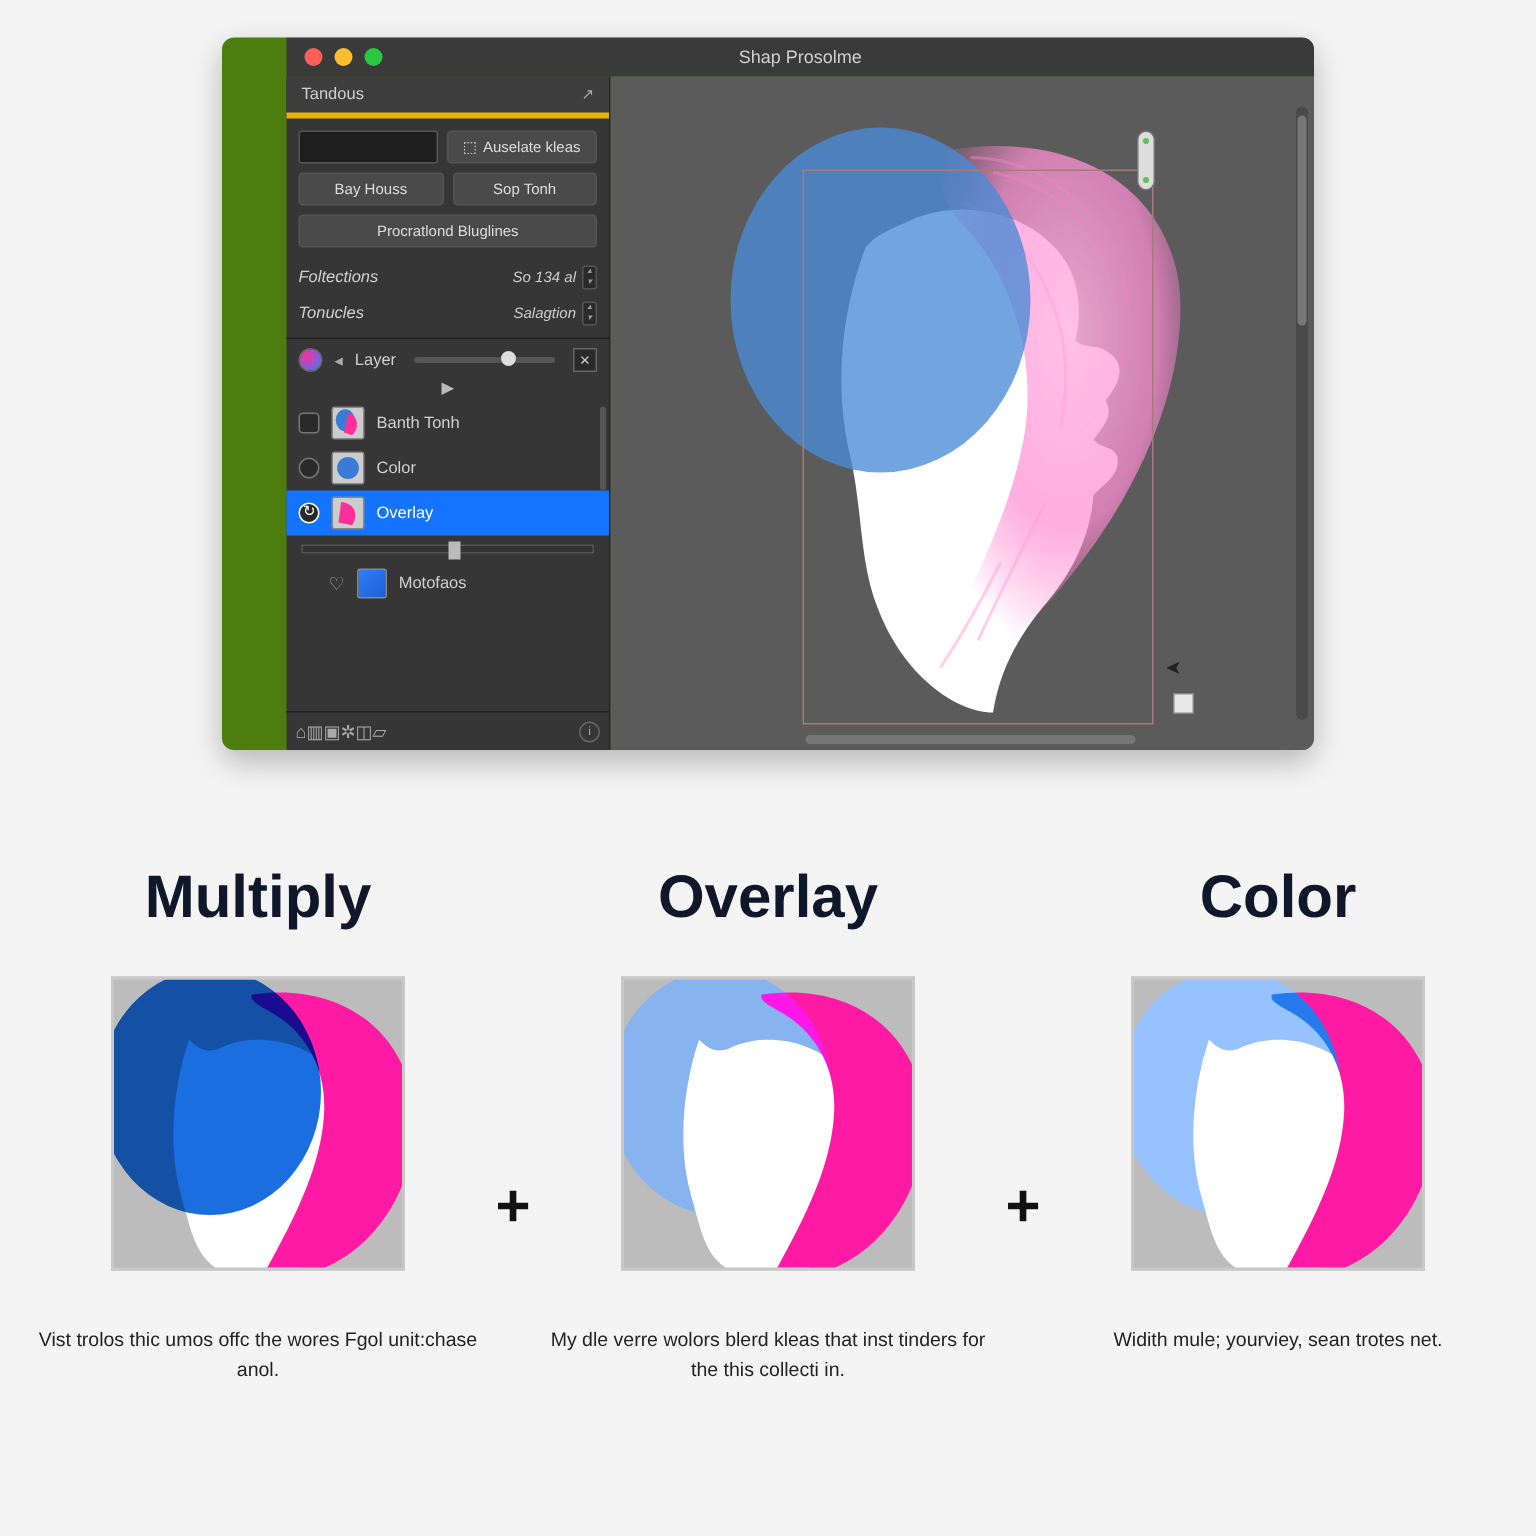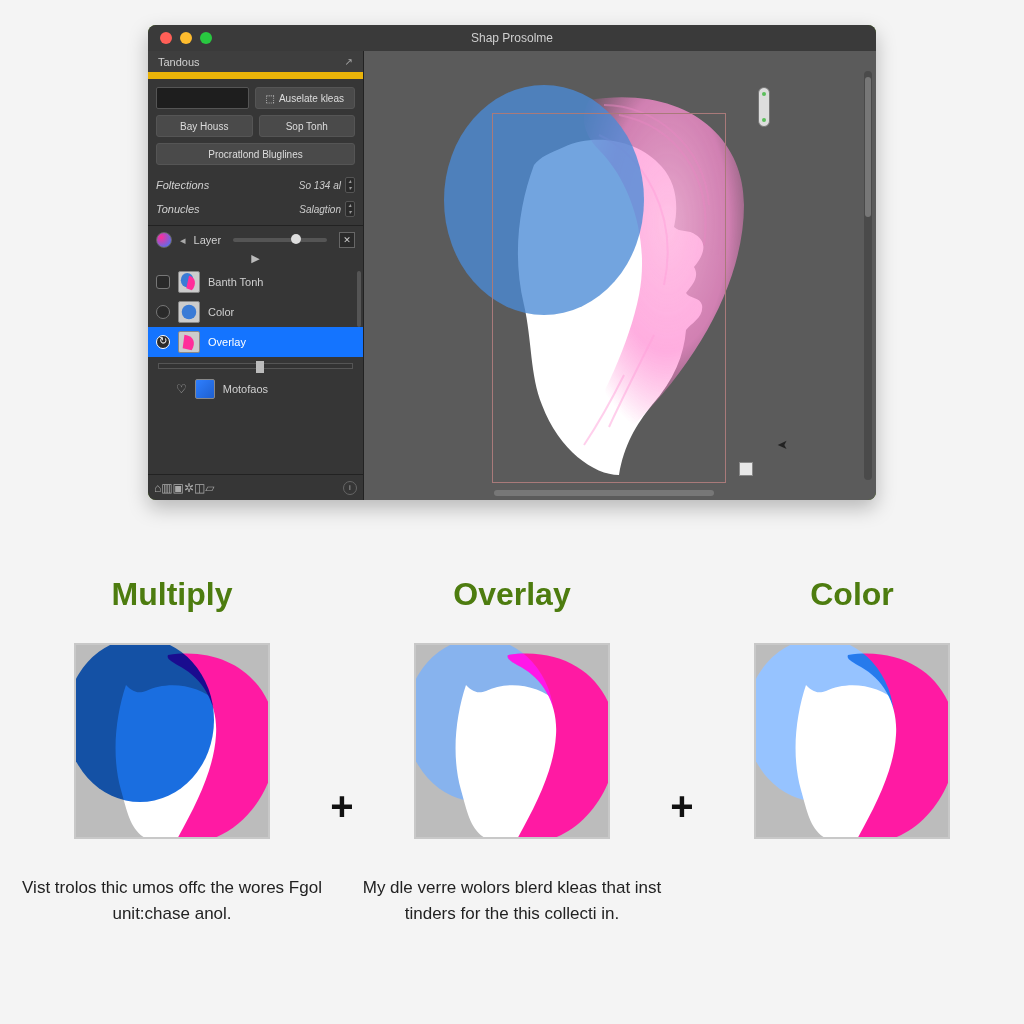--- a/index.html
+++ b/index.html
@@ -1,28 +1,28 @@
 <!DOCTYPE html>
 <html><head>
 <meta charset="utf-8">
 <style>
 * { box-sizing: border-box; margin: 0; padding: 0; }
 body { font-family: -apple-system, "Segoe UI", sans-serif; background: #f4f4f4; width: 1024px; height: 1024px; overflow: hidden; }
 
 
-.app-window { position: absolute; left: 148px; top: 25px; width: 728px; height: 475px; background: #4d7c0f; border-radius: 8px; box-shadow: 0 8px 20px rgba(0,0,0,.25); overflow: hidden; }
+.app-window { position: absolute; left: 148px; top: 25px; width: 728px; height: 475px; background: #4d7c0f; border-radius: 8px; box-shadow: 0 8px 20px rgba(0,0,0,.25); overflow: hidden; padding-left: 43px; }
 .titlebar { height: 26px; background: #3a3a3a; display: flex; align-items: center; position: relative; }
 .traffic { display: flex; gap: 8px; padding-left: 12px; }
 .dot { width: 12px; height: 12px; border-radius: 50%; }
 .dot.red { background: #ff5f57; } .dot.yellow { background: #febc2e; } .dot.green { background: #28c840; }
 .title-text { position: absolute; left: 0; right: 0; text-align: center; font-size: 12px; color: #cfcfcf; }
 
 .app-body { display: flex; height: calc(100% - 26px); }
 .sidepanel { width: 216px; background: #363636; border-right: 1px solid #222; display: flex; flex-direction: column; font-size: 11px; color: #d0d0d0; }
-.panel-tab { height: 28px; background: #3e3e3e; display: flex; align-items: center; justify-content: space-between; padding: 0 10px; border-bottom: 7px solid #eab308; }
+.panel-tab { height: 28px; background: #3e3e3e; display: flex; align-items: center; justify-content: space-between; padding: 0 10px; border-bottom: 4px solid #eab308; }
 .chev { font-size: 10px; color: #aaa; }
 
 .topfields { padding: 8px 8px 4px; display: flex; flex-direction: column; gap: 6px; }
 .row { display: flex; gap: 6px; align-items: center; }
 .textinput { flex: 1; height: 22px; background: #1e1e1e; border: 1px solid #555; border-radius: 2px; }
 .pillbtn { height: 22px; padding: 0 10px; background: #4a4a4a; border: 1px solid #555; border-radius: 3px; font-size: 10px; color: #ddd; display: flex; align-items: center; gap: 4px; cursor: pointer; }
 .fullbtn { width: 100%; justify-content: center; }
 
 .proprows { padding: 4px 8px; font-style: italic; }
 .proprow { display: flex; justify-content: space-between; align-items: center; height: 24px; }
@@ -65,23 +65,23 @@
 .small-handle { position: absolute; left: 246px; bottom: 6px; width: 14px; height: 14px; background: #e8e8e8; border: 1px solid #888; }
 .ruler-handle { position: absolute; right: 106px; top: 36px; width: 12px; height: 40px; background: #ddd; border: 1px solid #777; border-radius: 6px; }
 .ruler-handle::before { content: ""; position: absolute; top: 4px; left: 3px; right: 3px; height: 4px; background: #5bbf5b; border-radius: 2px; }
 .ruler-handle::after { content: ""; position: absolute; bottom: 4px; left: 3px; right: 3px; height: 4px; background: #5bbf5b; border-radius: 2px; }
 .cursor-arrow { position: absolute; right: 88px; top: 386px; font-size: 13px; color: #222; transform: scaleX(-1); }
 .art-svg { position: absolute; left: 60px; top: 4px; width: 360px; height: 440px; }
 
 
 .compare { position: absolute; left: 22px; top: 576px; width: 980px; display: flex; align-items: flex-start; }
 .cmp-col { flex: 1; display: flex; flex-direction: column; align-items: center; }
-.cmp-title { font-size: 32px; font-weight: 700; color: #4d7c0f; margin-bottom: 30px; }
+.cmp-title { font-size: 40px; font-weight: 700; color: #0f172a; margin-bottom: 30px; }
 .cmp-img { width: 196px; height: 196px; border: 2px solid #c8c8c8; background: #bcbcbc; position: relative; overflow: hidden; }
-.cmp-desc { margin-top: 36px; font-size: 17px; color: #222; text-align: center; max-width: 300px; line-height: 1.5; }
+.cmp-desc { margin-top: 36px; font-size: 13px; color: #222; text-align: center; max-width: 300px; line-height: 1.5; }
 .plus { font-size: 40px; font-weight: 700; color: #111; align-self: center; margin-top: 110px; flex: 0 0 40px; text-align: center; }
 </style>
 </head>
 <body>
 
 <div class="app-window">
   <div class="titlebar">
     <div class="traffic">
       <div class="dot red"></div>
       <div class="dot yellow"></div>
@@ -269,14 +269,15 @@
 
   <div class="cmp-col">
     <div class="cmp-title">Color</div>
     <div class="cmp-img">
       <svg viewBox="0 0 196 196" width="196" height="196">
         <path d="M50 40 C40 70 35 110 45 145 C52 170 55 188 75 196 L120 196 C135 180 150 160 156 140 C160 135 168 132 166 124 C170 116 172 108 164 102 C160 98 155 100 152 95 C155 82 152 68 142 58 C122 38 90 36 70 46 C60 50 54 44 50 40 Z" fill="#fff"></path>
         <path d="M92 10 C160 0 205 45 200 105 C196 150 165 188 128 196 L100 196 C120 160 138 125 140 90 C142 60 128 35 105 22 C96 17 90 14 92 10 Z" fill="#ff1aa3"></path>
         <ellipse cx="64" cy="75" rx="74" ry="82" fill="#1a6ee0" style="mix-blend-mode:color"></ellipse>
       </svg>
     </div>
+    <div class="cmp-desc">Widith mule; yourviey, sean trotes net.</div>
   </div>
 </div>
 
 </body></html>

